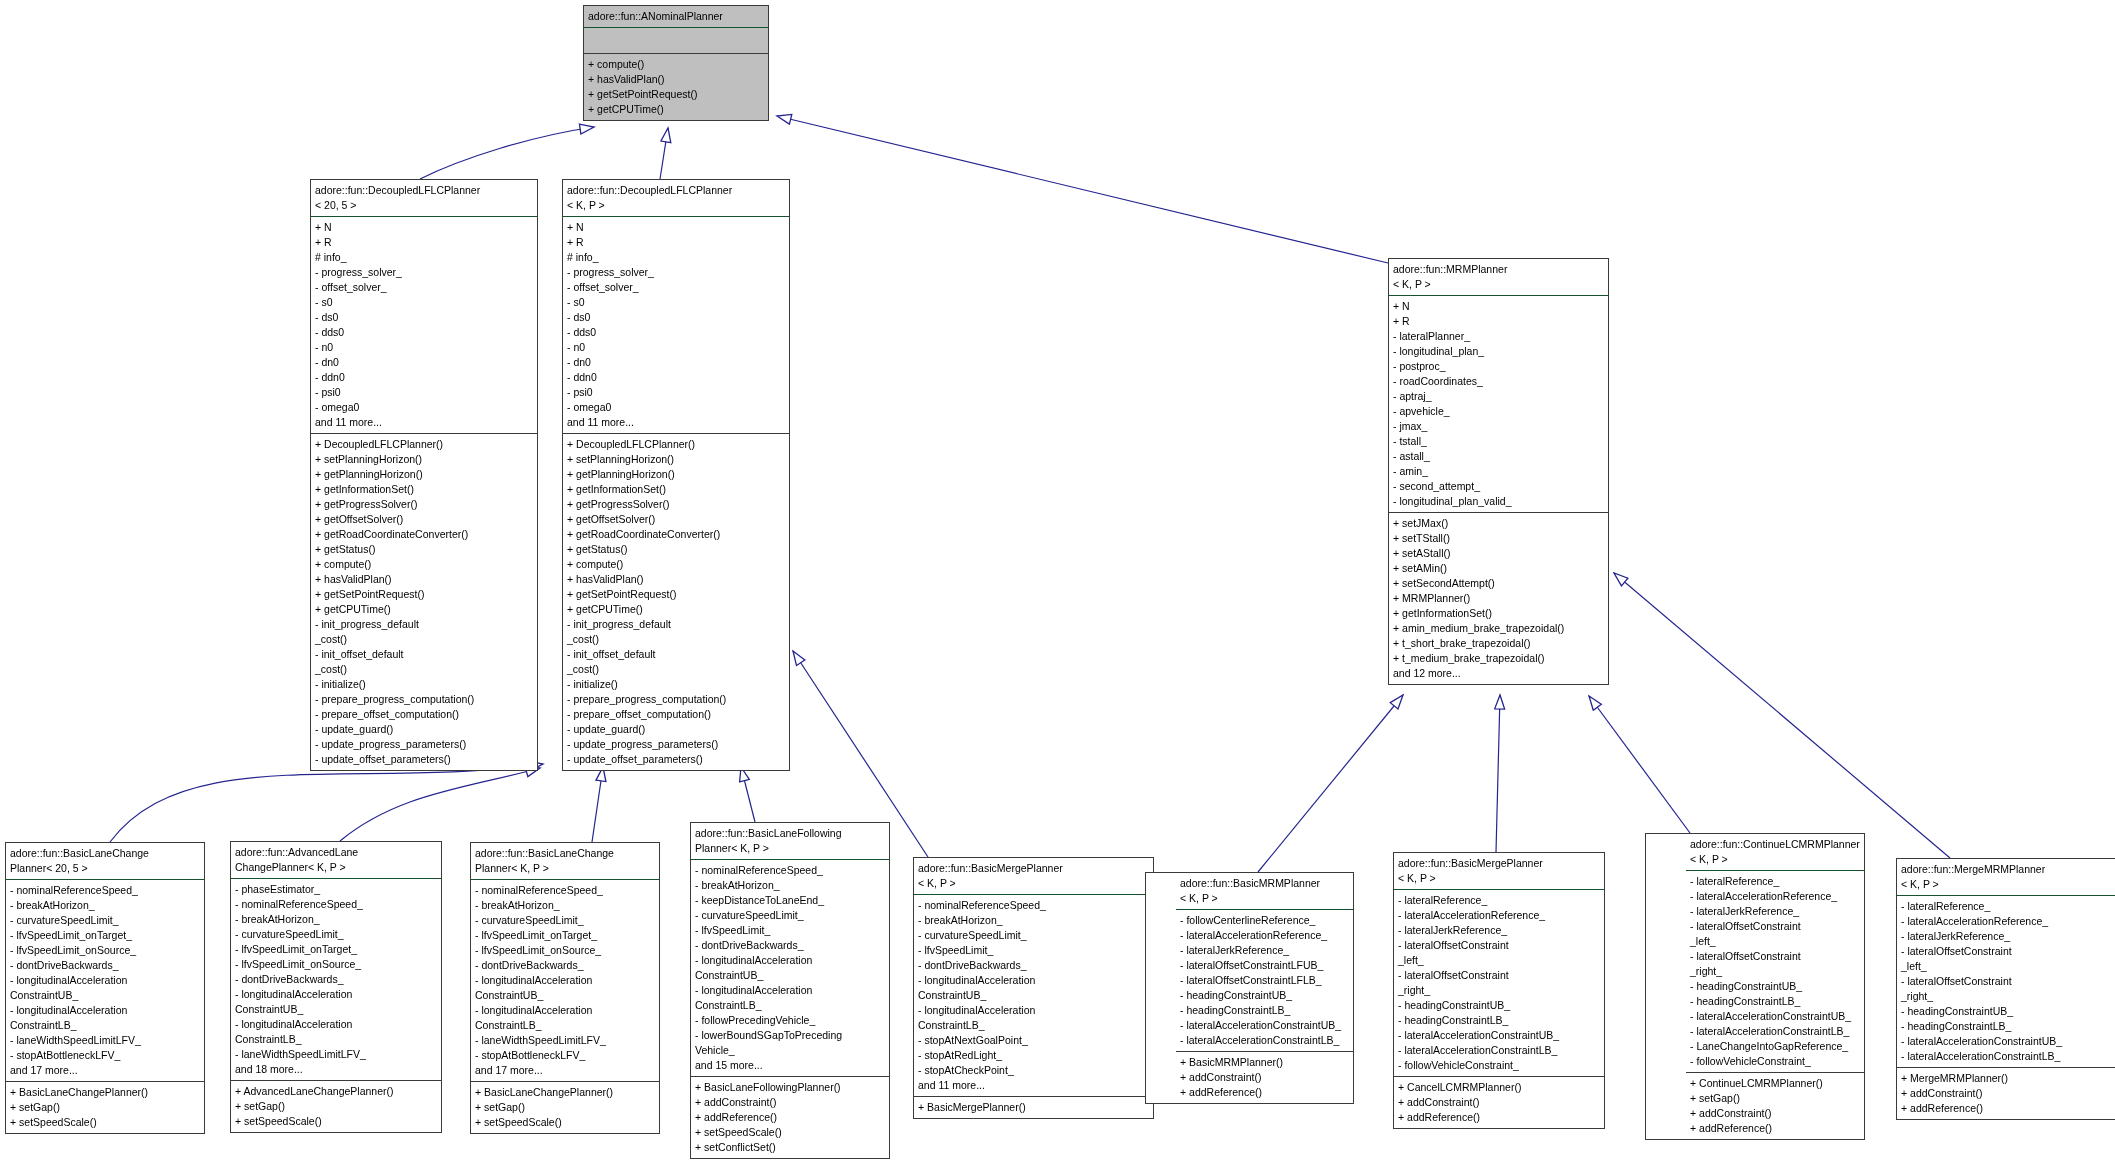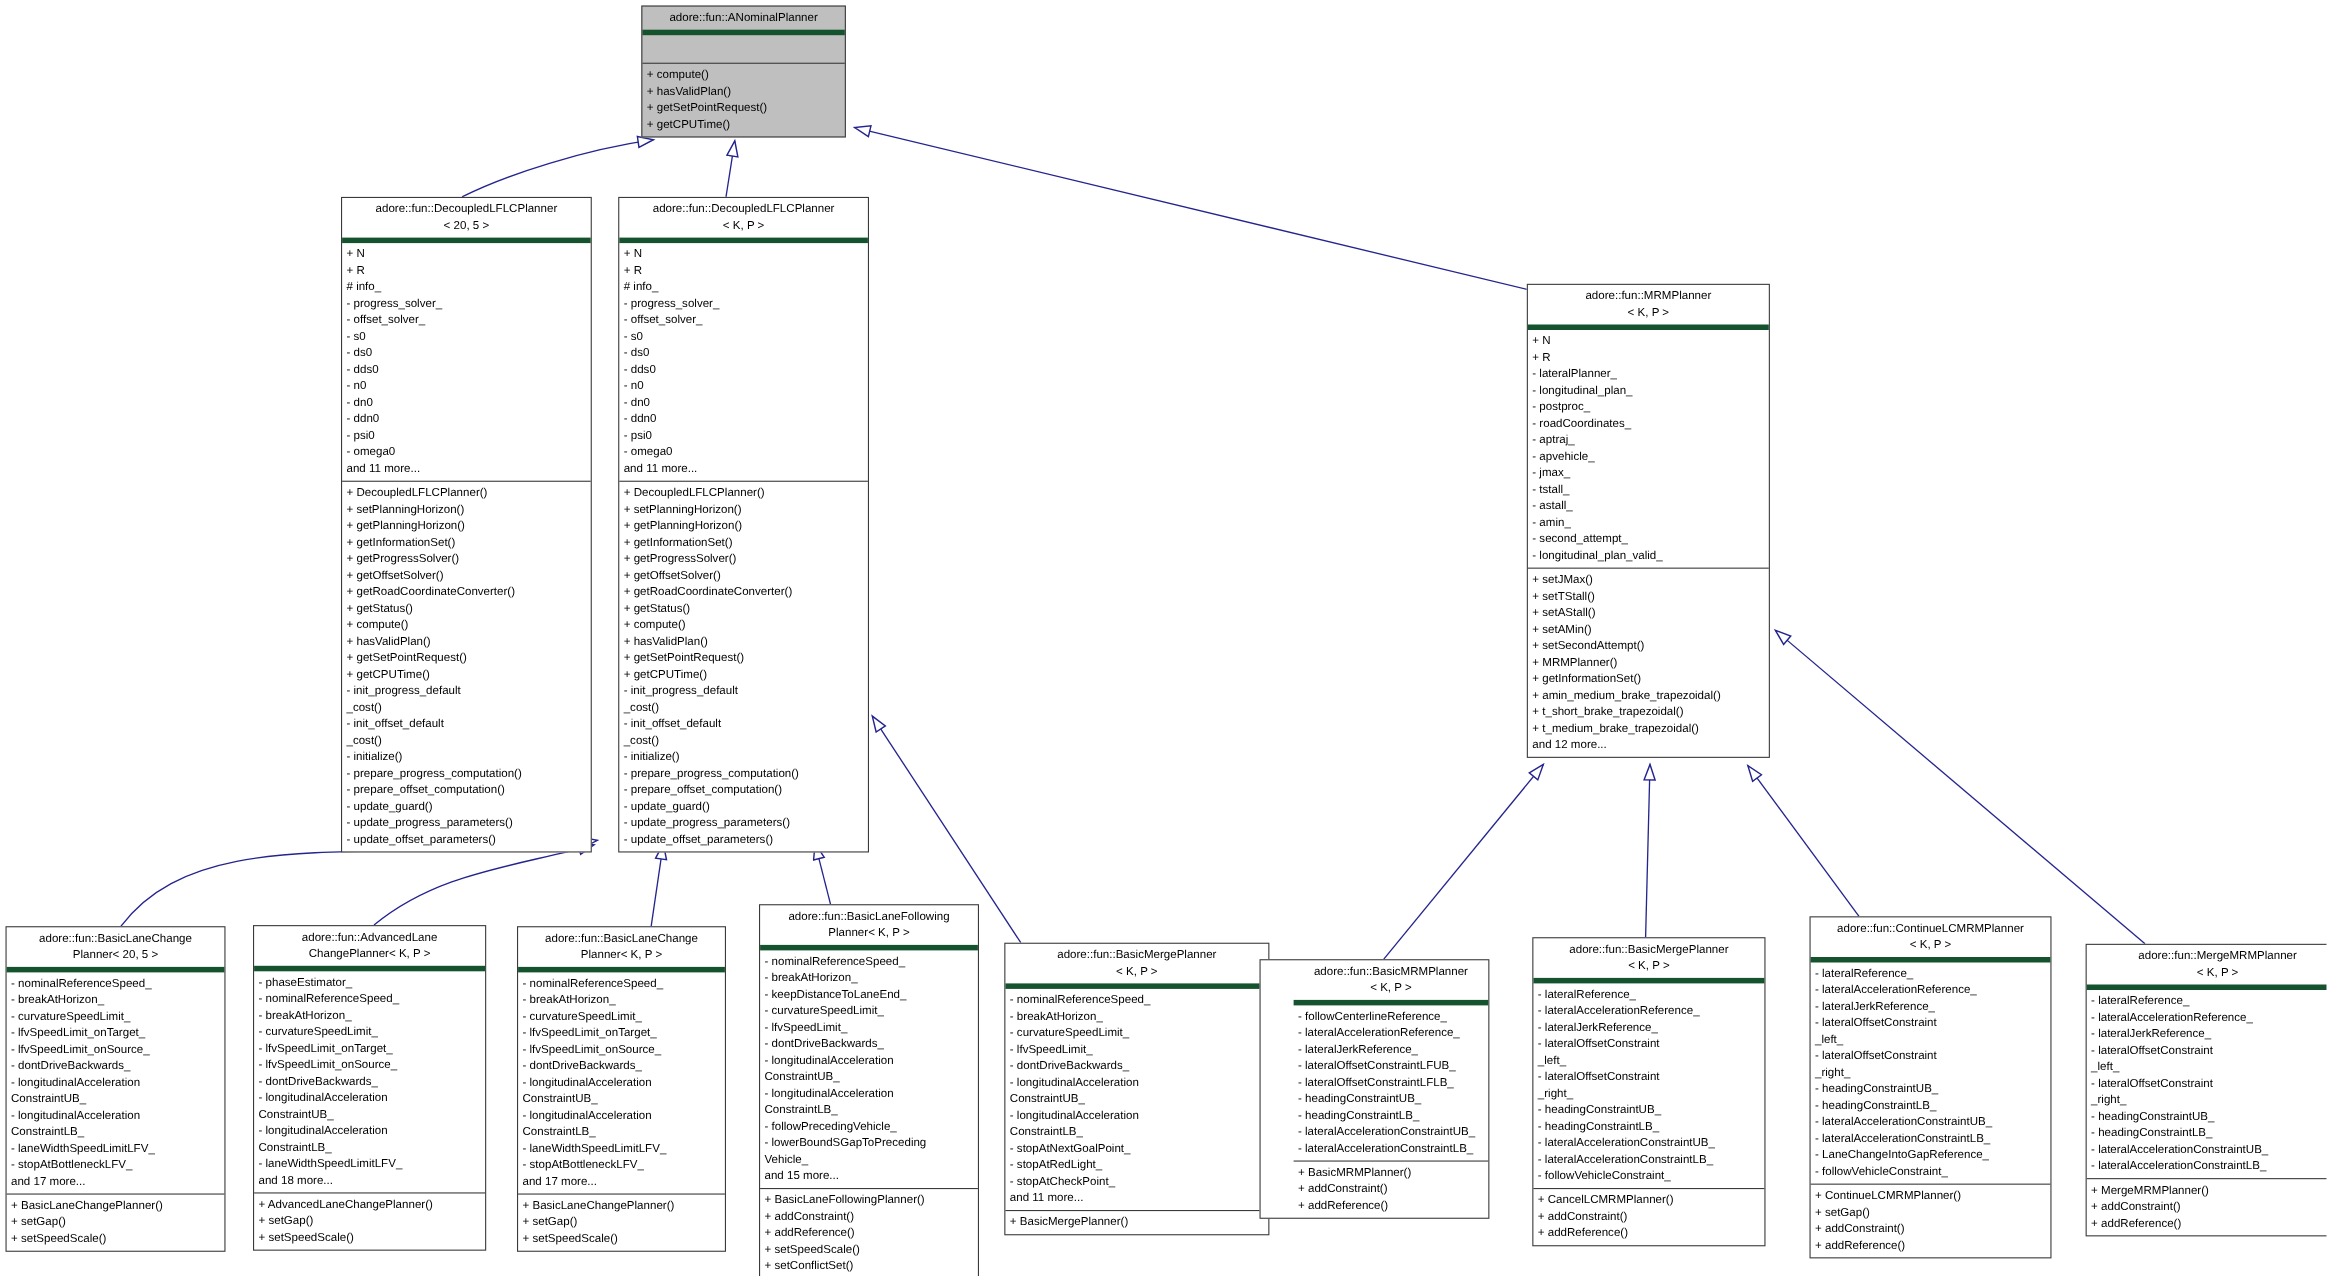--- a/index.html
+++ b/index.html
@@ -15,23 +15,22 @@
     position:absolute;
     background:#ffffff;
     border:1px solid #3a3a3a;
     box-sizing:border-box;
     z-index:2;
     font-size:10.5px;
     line-height:15px;
   }
   .uml-box.highlight{background:#bfbfbf;}
   .uml-title{
-    text-align:center;
     padding:3px 4px;
-    border-bottom:5px solid #14532d;
+    border-bottom:1px solid #14532d;
     white-space:nowrap;
   }
   .uml-section{
     padding:3px 4px;
     border-bottom:1px solid #3a3a3a;
   }
   .uml-section:last-child{border-bottom:none;}
   .uml-section.empty{min-height:19px;}
   .member{white-space:nowrap;}
 </style>
@@ -371,21 +370,21 @@
           <div class="member">- lateralAccelerationConstraintUB_</div>
           <div class="member">- lateralAccelerationConstraintLB_</div>
           <div class="member">- followVehicleConstraint_</div>
         </div>
         <div class="uml-section">
           <div class="member">+ CancelLCMRMPlanner()</div>
           <div class="member">+ addConstraint()</div>
           <div class="member">+ addReference()</div>
         </div>
       </div>
-      <div class="uml-box" style="left: 1645px; top: 833px; width: 220px;">
+      <div class="uml-box" style="left: 1645px; top: 833px; width: 220px; padding-left: 40px;">
         <div class="uml-title">
           <div>adore::fun::ContinueLCMRMPlanner</div>
           <div>&lt; K, P &gt;</div>
         </div>
         <div class="uml-section">
           <div class="member">- lateralReference_</div>
           <div class="member">- lateralAccelerationReference_</div>
           <div class="member">- lateralJerkReference_</div>
           <div class="member">- lateralOffsetConstraint</div>
           <div class="member">_left_</div>

